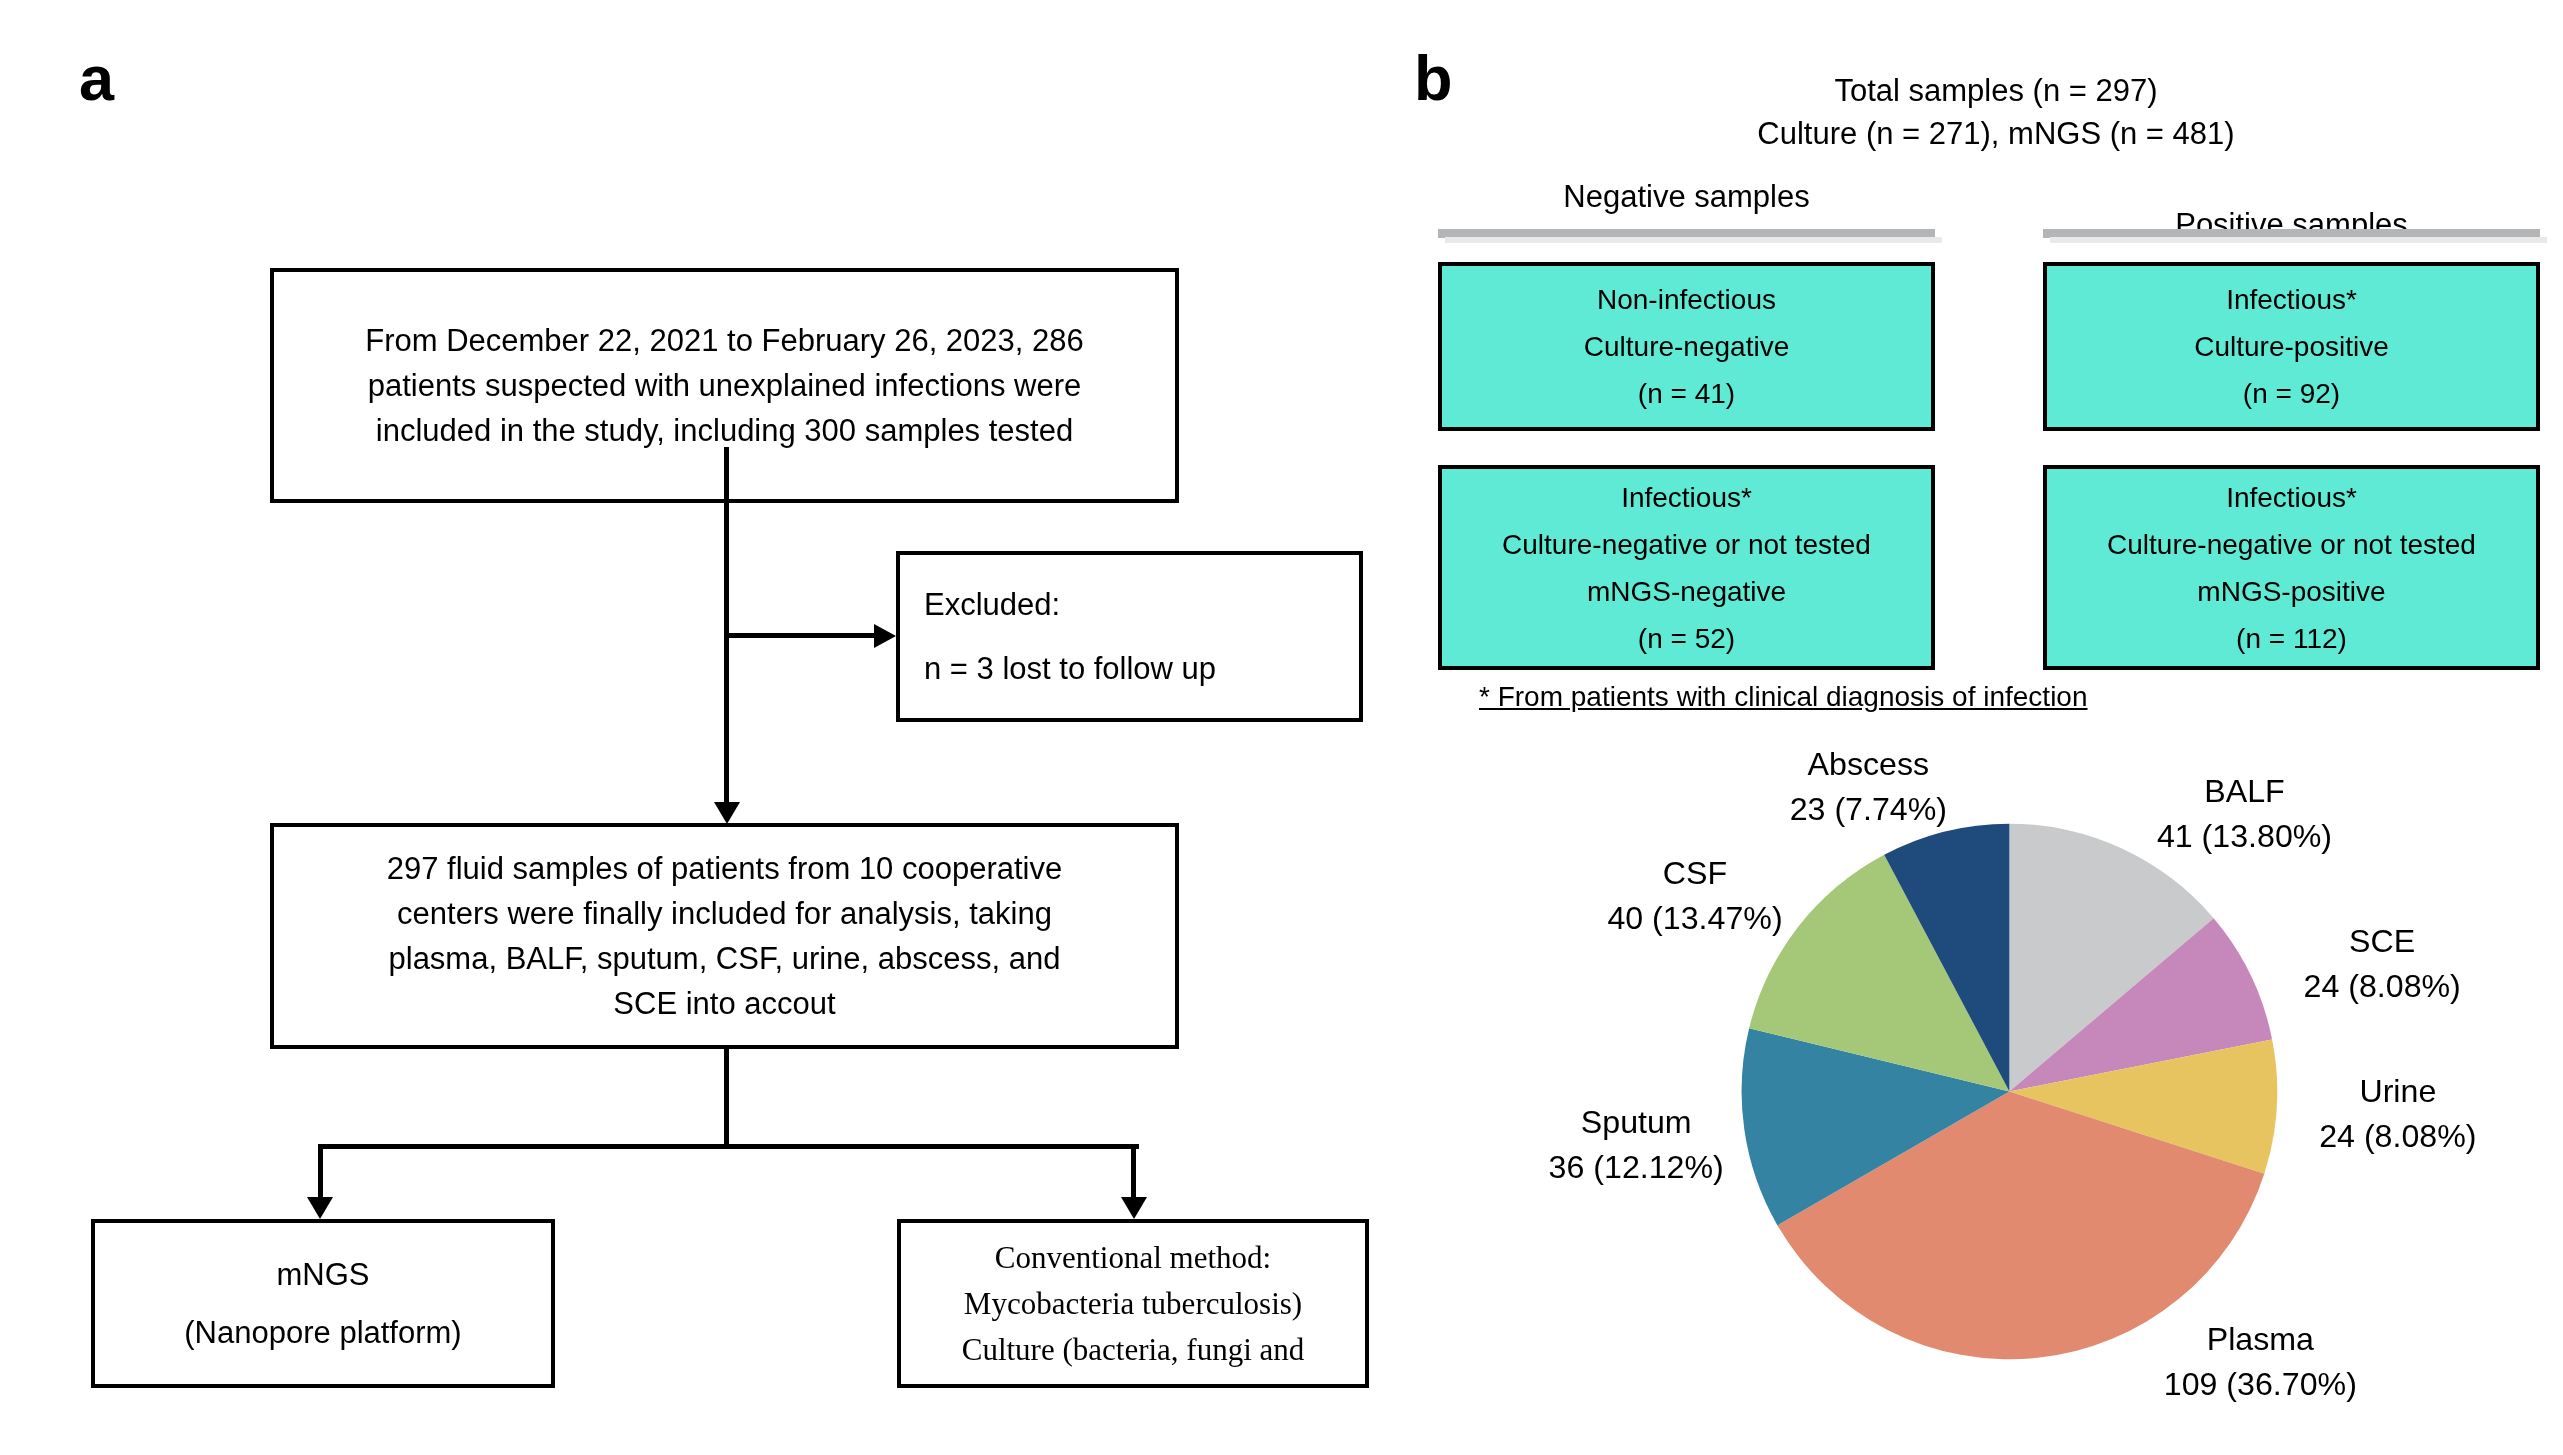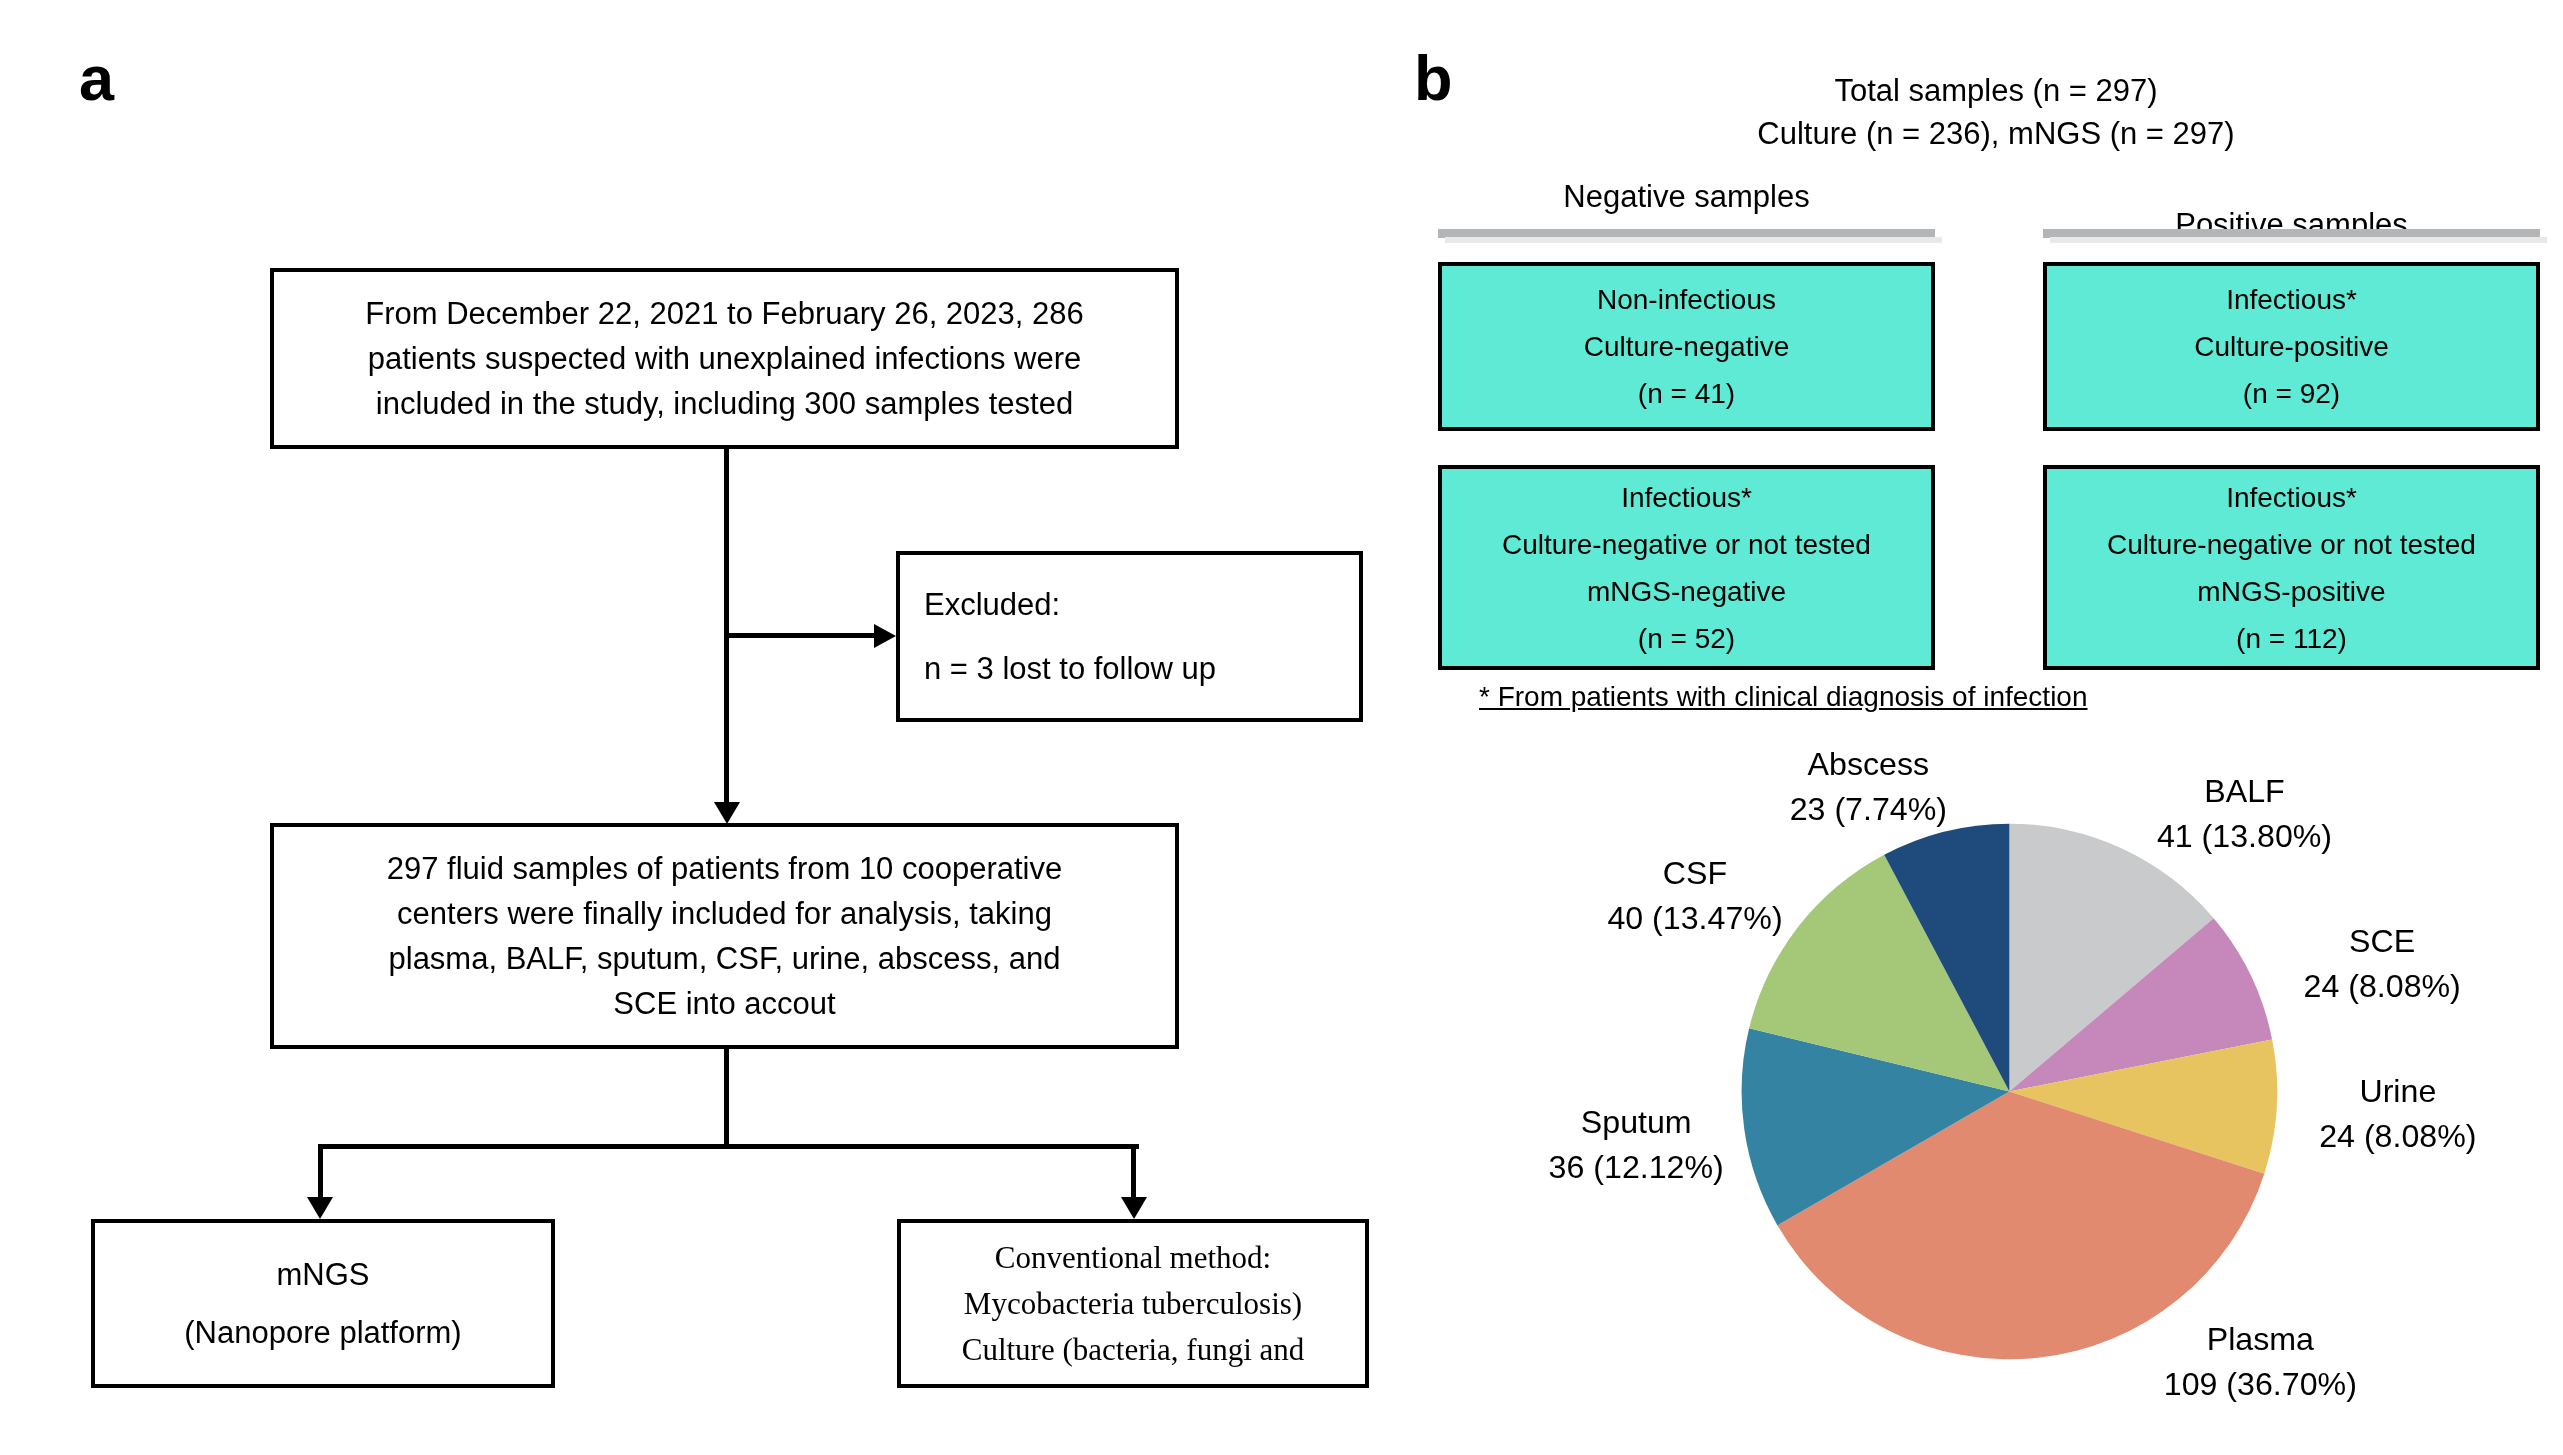--- a/index.html
+++ b/index.html
@@ -43,21 +43,21 @@
   #pie text{font-family:"Liberation Sans",sans-serif;font-size:40px;
     text-anchor:middle;dominant-baseline:middle;fill:#000;}
 </style>
 </head>
 <body>
 
 <div class="canvas">
 
   <div class="panel-label" style="left:79px;top:47px;">a</div>
 
-  <div class="fbox" style="left:270px;top:268px;width:909px;height:181px;">
+  <div class="fbox" style="left:270px;top:268px;width:909px;height:235px;">
     <div class="ln">From December 22, 2021 to February 26, 2023, 286</div>
     <div class="ln">patients suspected with unexplained infections were</div>
     <div class="ln">included in the study, including 300 samples tested</div>
   </div>
 
   <div class="line" style="left:724px;top:447px;width:4.8px;height:359px;"></div>
   <div class="arrow-down" style="left:714px;top:802px;"></div>
 
   <div class="line" style="left:727px;top:633px;width:148px;height:4.8px;"></div>
   <div class="arrow-right" style="left:874px;top:624px;"></div>
@@ -89,21 +89,21 @@
   <div class="fbox conv" style="left:897px;top:1219px;width:472px;height:169px;">
     <div class="ln">Conventional method:</div>
     <div class="ln">Mycobacteria tuberculosis)</div>
     <div class="ln">Culture (bacteria, fungi and</div>
   </div>
 
   <div class="panel-label" style="left:1414px;top:47px;">b</div>
 
   <div class="b-title">
     <div>Total  samples  (n = 297)</div>
-    <div>Culture (n = 236), mNGS (n = 297)</div>
+    <div>Culture (n = 271), mNGS (n = 481)</div>
   </div>
 
   <div class="col-header" style="left:1438px;top:179px;">Negative samples</div>
   <div class="bar-dark" style="left:1438px;top:229px;width:497px;"></div>
   <div class="bar-light" style="left:1445px;top:237px;width:497px;"></div>
 
   <div class="bbox" style="left:1438px;top:262px;width:497px;height:169px;">
     <div class="ln">Non-infectious</div>
     <div class="ln">Culture-negative</div>
     <div class="ln">(n = 41)</div>

